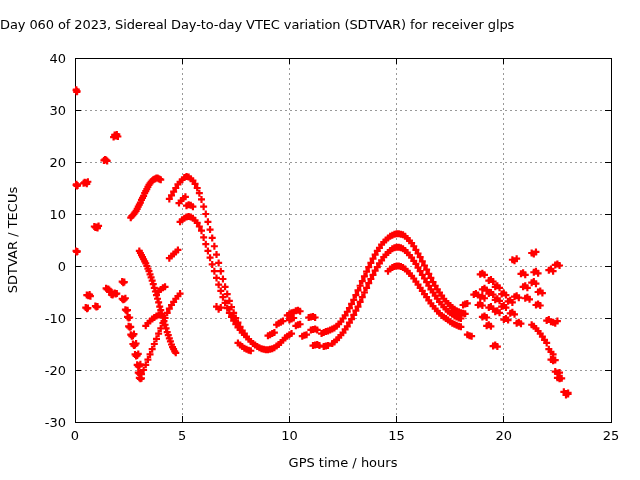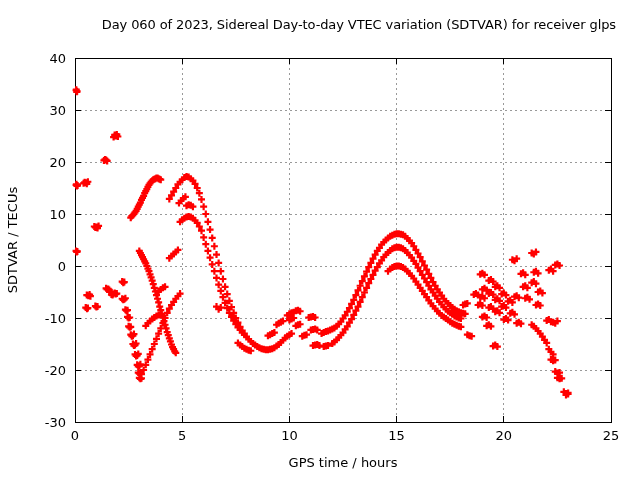--- a/index.html
+++ b/index.html
@@ -19,21 +19,21 @@
     position: absolute;
     left: 0; top: 0;
     width: 640px;
     height: 480px;
   }
   #chart-title {
     position: absolute;
     left: 0;
     top: 17px;
     width: 616px;
-    text-align: right;
+    text-align: left;
     font-size: 13px;
     letter-spacing: -0.1px;
     color: #000;
     white-space: nowrap;
   }
   #plot-svg {
     position: absolute;
     left: 0;
     top: 0;
   }

